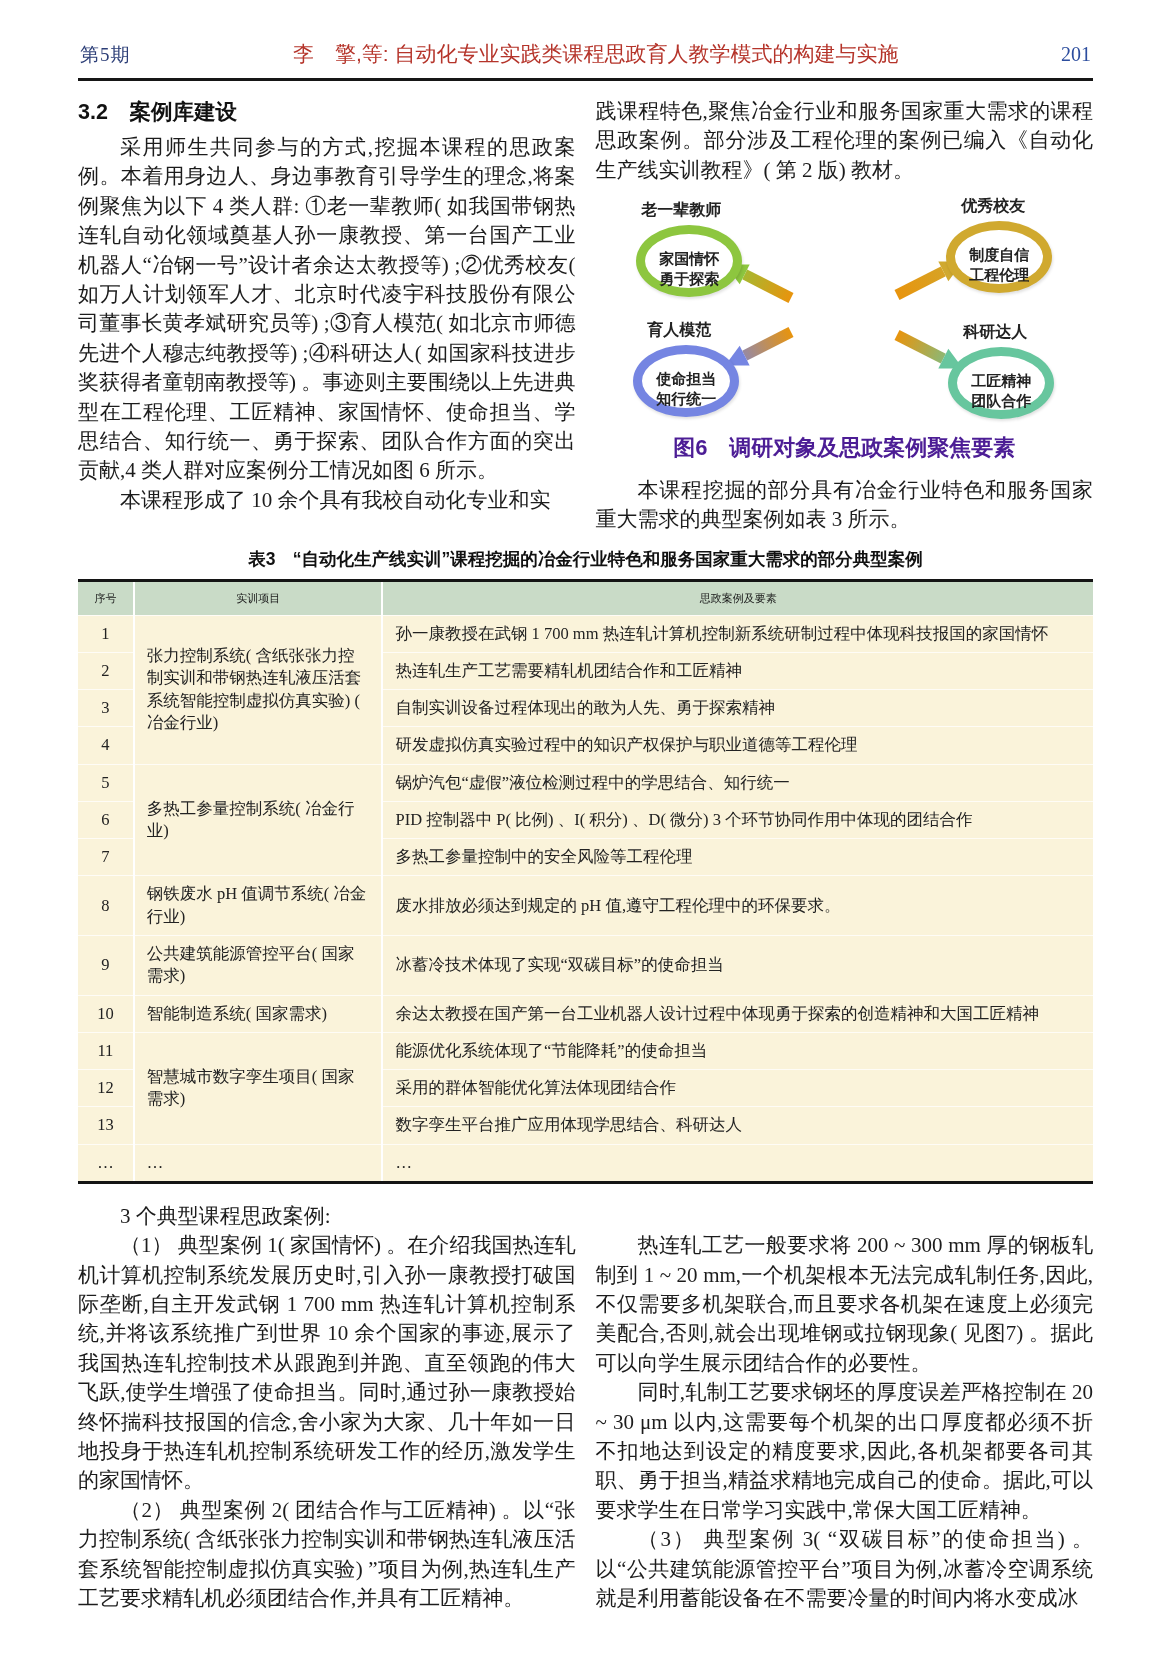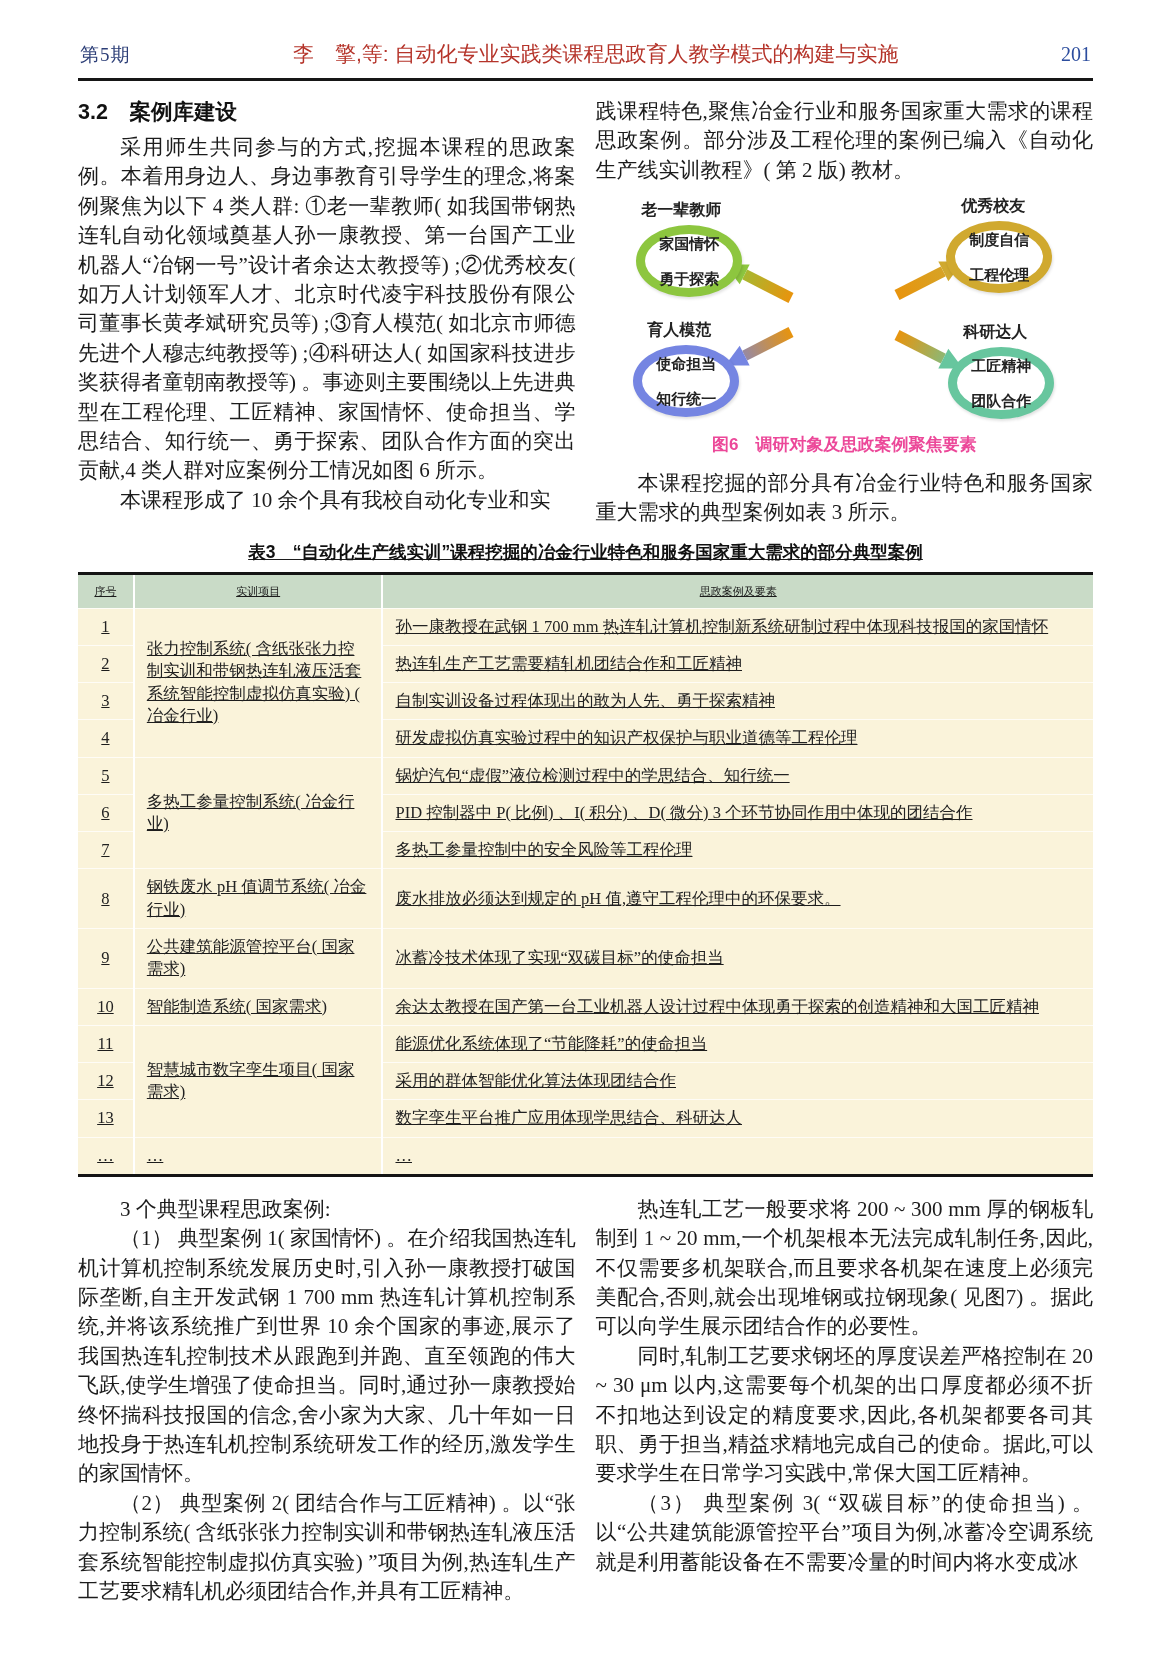--- a/index.html
+++ b/index.html
@@ -20,48 +20,48 @@
   .col{flex:1;min-width:0;font-size:21px;line-height:1.4;text-align:justify;}
   p{margin:0;}
   .indent{text-indent:2em;}
   h3.section{font-size:21.5px;font-weight:bold;margin:0 0 6px;
     font-family:"Liberation Sans","DejaVu Sans",sans-serif;color:#111;}
   
   .fig{margin:10px 0 4px;}
   .fig-canvas{position:relative;width:470px;height:232px;margin:0 auto;}
   .fig-arrows{position:absolute;left:0;top:0;width:470px;height:232px;}
   .fig-node{position:absolute;box-sizing:border-box;border:9px solid #999;border-radius:50%;
-    background:#fff;display:flex;flex-direction:column;align-items:center;justify-content:space-between;
+    background:#fff;display:flex;flex-direction:column;align-items:center;justify-content:flex-end;
     box-shadow:inset 1px 2px 2px rgba(255,255,255,.9), 1px 2px 3px rgba(0,0,0,.12);}
   .fig-node span{display:block;font-size:15px;font-weight:bold;line-height:1.3;color:#222;
     font-family:"Liberation Sans","DejaVu Sans",sans-serif;white-space:nowrap;}
   .fig-node.center span{font-size:15.5px;}
   .fig-label{position:absolute;font-size:16px;font-weight:bold;color:#222;
     font-family:"Liberation Sans","DejaVu Sans",sans-serif;white-space:nowrap;}
-  .fig-caption{text-align:center;font-size:17px;font-weight:bold;color:#ec4899;margin:6px 0 12px;
+  .fig-caption{text-align:center;font-size:22px;font-weight:bold;color:#4c1d95;margin:6px 0 12px;
     font-family:"Liberation Sans","DejaVu Sans",sans-serif;}
   
-  .table-block{margin-top:12px;text-decoration:underline;}
+  .table-block{margin-top:12px;}
   .table-title{text-align:center;font-size:17.5px;font-weight:bold;color:#111;margin:6px 0 8px;
     font-family:"Liberation Sans","DejaVu Sans",sans-serif;}
   table.case-table{width:100%;border-collapse:collapse;border-top:3px solid #141414;border-bottom:3px solid #141414;
     font-size:16.5px;line-height:1.35;}
   table.case-table th{background:#c9dbc7;font-weight:normal;font-size:11px;padding:9px 6px;
     font-family:"Liberation Sans","DejaVu Sans",sans-serif;color:#1b1b1b;border-left:2px solid #fff;}
   table.case-table th:first-child{border-left:none;}
   table.case-table td{background:#faf3da;padding:7px 12px;vertical-align:middle;color:#222;
     border-left:2px solid #fff;border-top:1px solid rgba(255,255,255,.75);}
   table.case-table td:first-child{border-left:none;}
   td.col-no{width:5.5%;text-align:center;}
   td.col-project{width:24.5%;}
   td.col-case{width:70%;}
   tr.dots td{text-align:left;}
   tr.dots td.col-no{text-align:center;}
   
-  .bottom{margin-top:18px;}
+  .bottom{margin-top:18px;align-items:flex-end;}
 </style>
 </head>
 <body>
 
 <div class="page">
 
   <header class="page-header">
     <span class="issue">第5期</span>
     <span class="running-title">李　擎,等: 自动化专业实践类课程思政育人教学模式的构建与实施</span>
     <span class="pageno">201</span>

